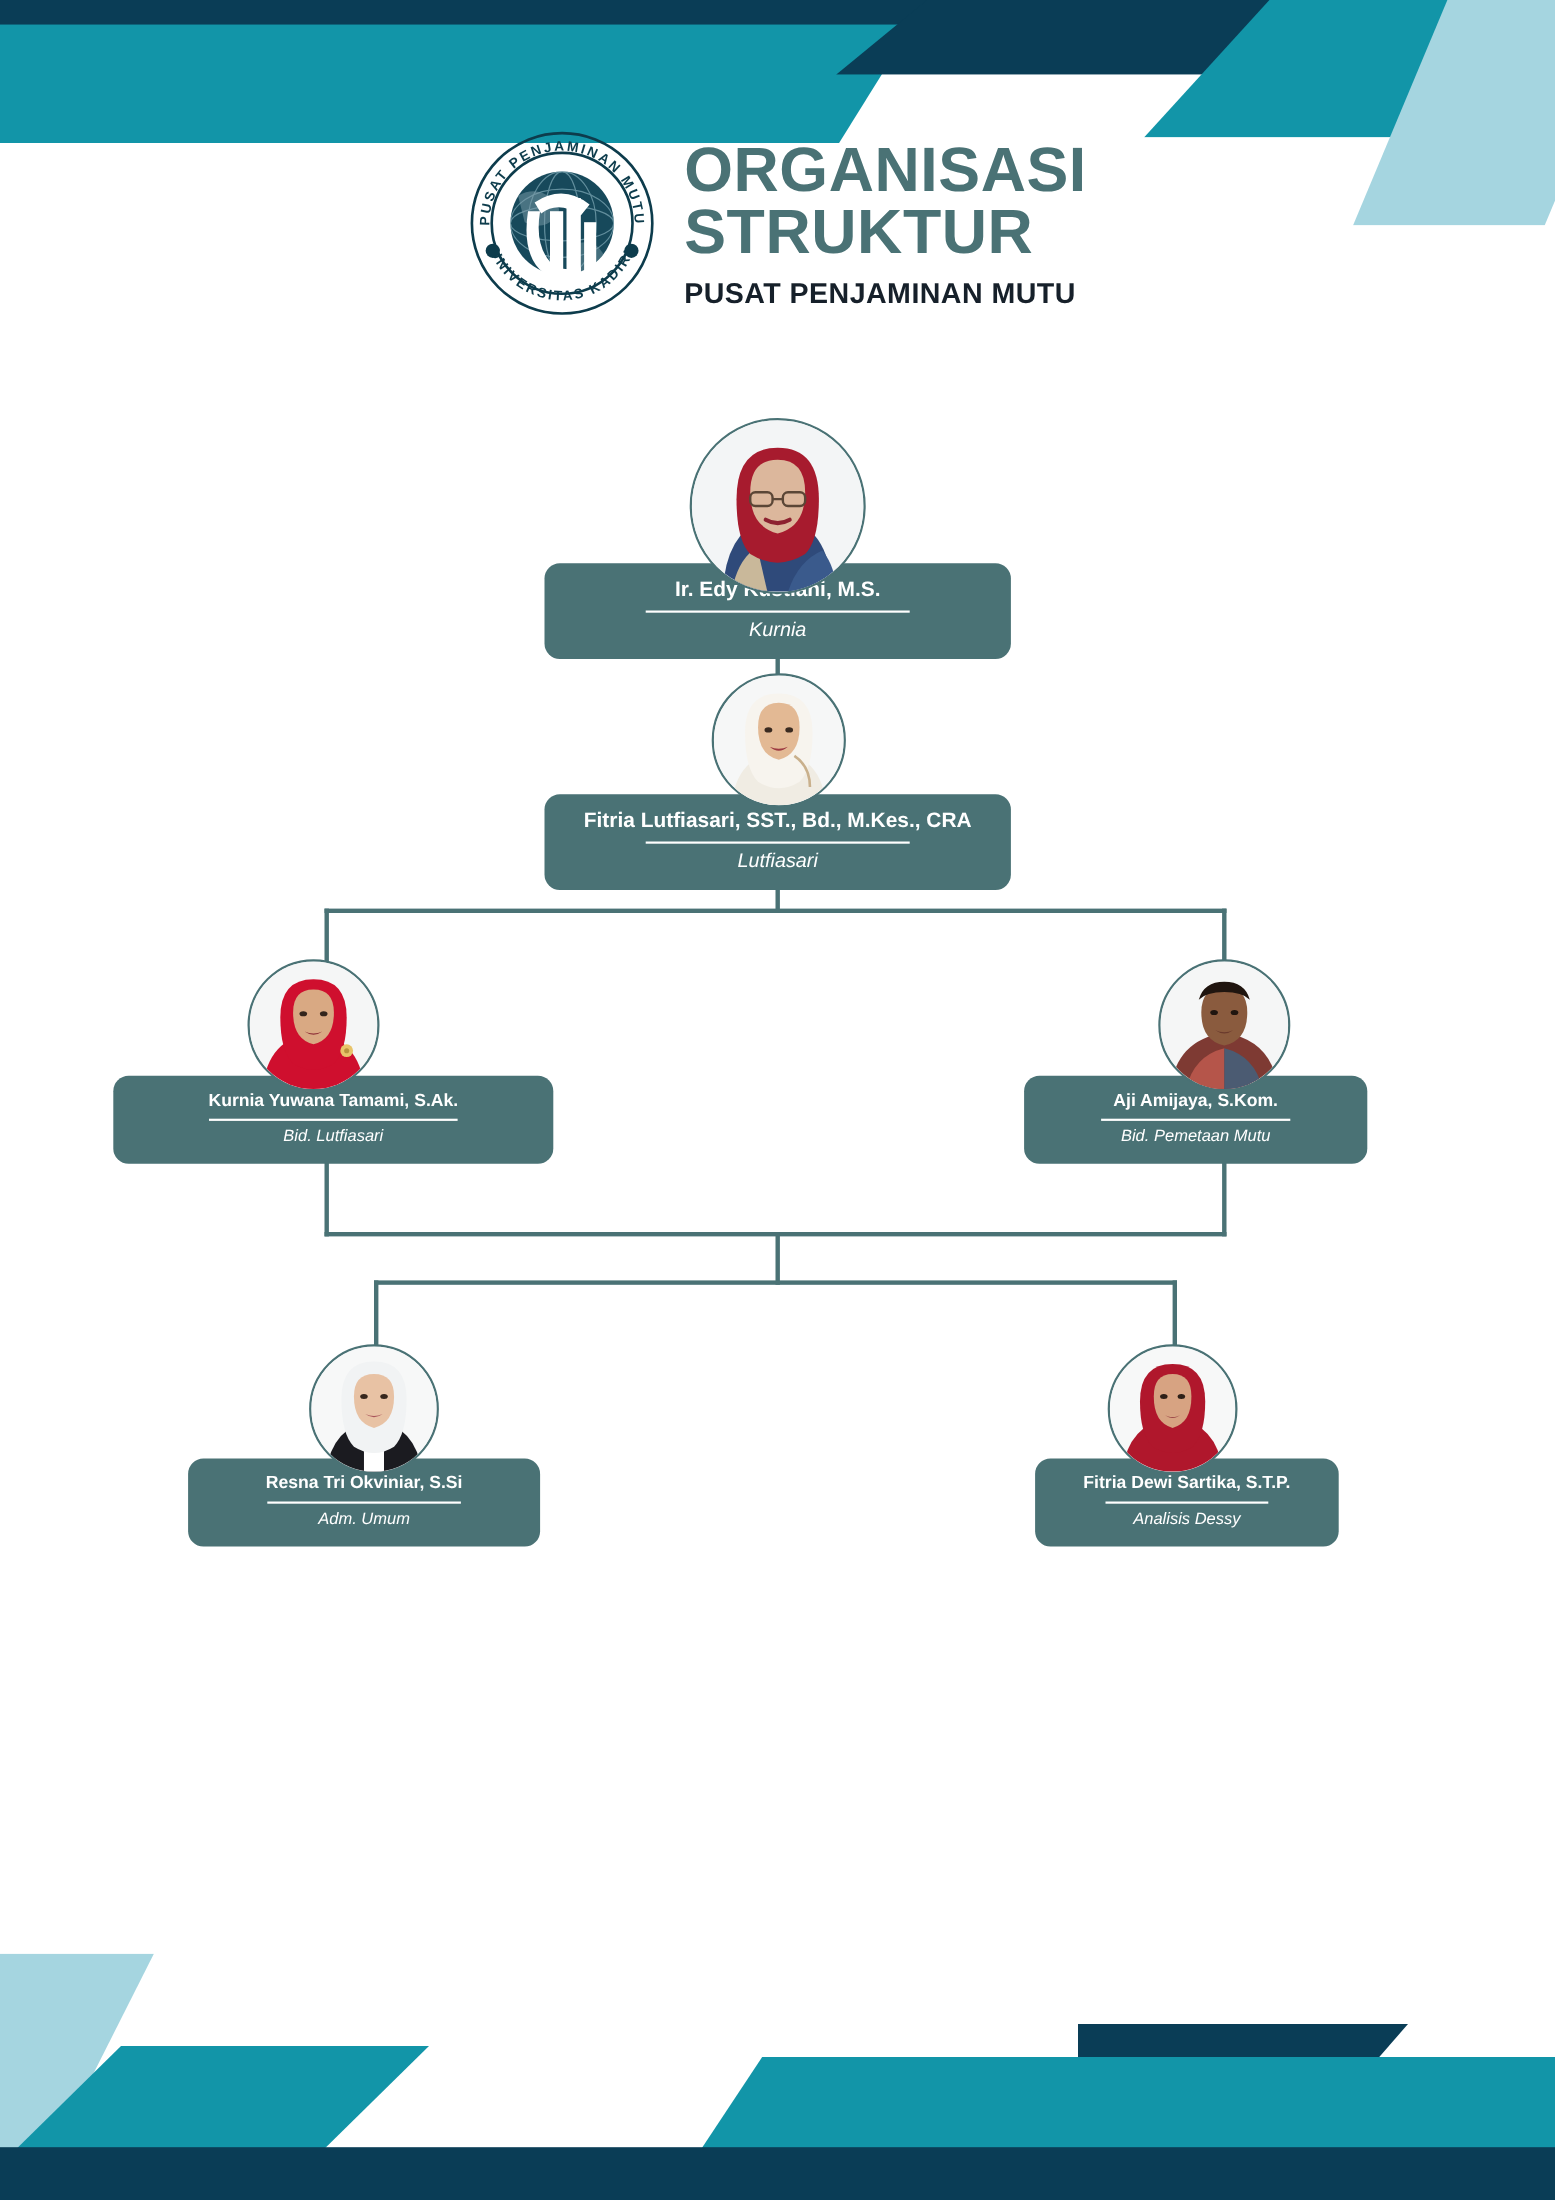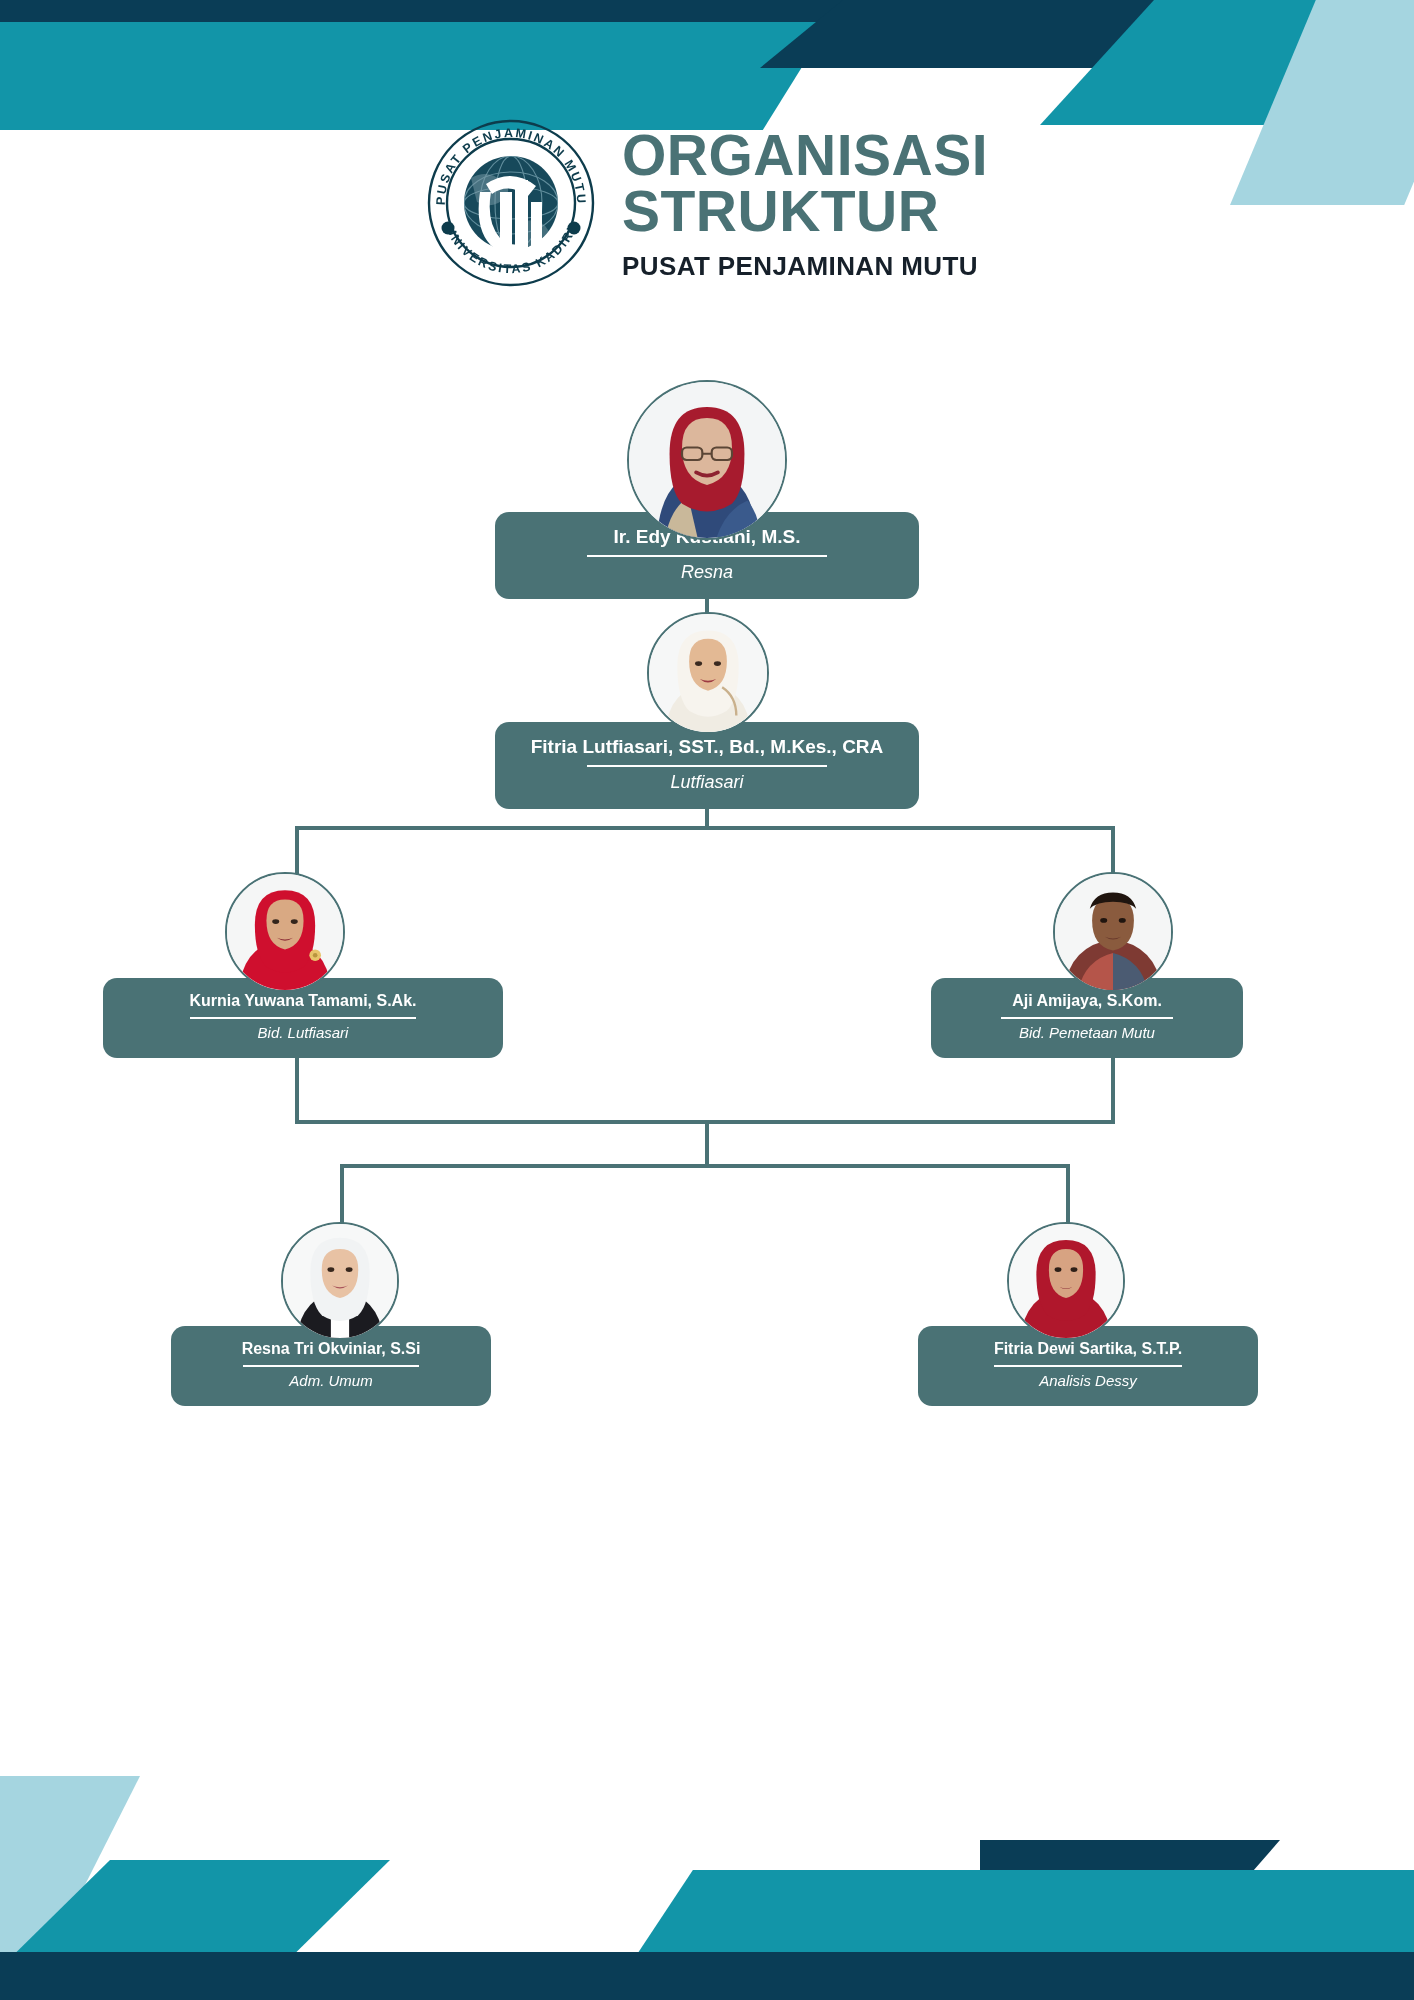--- a/index.html
+++ b/index.html
@@ -197,21 +197,21 @@
         <path d="M34 42 q0 -19 16 -19 q16 0 16 19 q0 20 -16 24 q-16 -4 -16 -24 Z" fill="#dcb79c"></path>
         <rect x="34" y="42" width="13" height="8" rx="3" fill="none" stroke="#5b4636" stroke-width="1.4"></rect>
         <rect x="53" y="42" width="13" height="8" rx="3" fill="none" stroke="#5b4636" stroke-width="1.4"></rect>
         <path d="M47 46 h6" stroke="#5b4636" stroke-width="1.2"></path>
         <path d="M43 58 q7 4 14 0" stroke="#8d2230" stroke-width="2.4" fill="none" stroke-linecap="round"></path>
       </svg>
     </div>
     <div class="card" style="left:495px; top:182px; width:424px;">
       <div class="nm">Ir. Edy Kustiani, M.S.</div>
       <div class="rule"></div>
-      <div class="rl">Resna</div>
+      <div class="rl">Kurnia</div>
     </div>
   </div>
 
   <div class="node">
     <div class="avatar" style="left:647px; top:282px; width:122px; height:122px;">
       <svg viewBox="0 0 100 100">
         <rect width="100" height="100" fill="#f6f7f7"></rect>
         <path d="M14 100 q2 -36 36 -42 q34 6 36 42 Z" fill="#f0ece3"></path>
         <path d="M24 44 q0 -30 26 -30 q26 0 26 30 q0 28 -10 38 q-16 10 -32 0 q-10 -10 -10 -38 Z" fill="#f7f4ee"></path>
         <path d="M34 40 q0 -19 16 -19 q16 0 16 19 q0 21 -16 25 q-16 -4 -16 -25 Z" fill="#e3b994"></path>
@@ -295,20 +295,20 @@
       <svg viewBox="0 0 100 100">
         <rect width="100" height="100" fill="#f7f8f8"></rect>
         <path d="M10 100 q4 -38 40 -44 q36 6 40 44 Z" fill="#b0172c"></path>
         <path d="M24 44 q0 -30 26 -30 q26 0 26 30 q0 26 -10 36 q-16 10 -32 0 q-10 -10 -10 -36 Z" fill="#b0172c"></path>
         <path d="M35 40 q0 -18 15 -18 q15 0 15 18 q0 21 -15 25 q-15 -4 -15 -25 Z" fill="#d7a382"></path>
         <ellipse cx="43" cy="40" rx="3" ry="2" fill="#2e2018"></ellipse>
         <ellipse cx="57" cy="40" rx="3" ry="2" fill="#2e2018"></ellipse>
         <path d="M44 55 q6 4 12 0 q-6 3 -12 0" fill="#8c3038"></path>
       </svg>
     </div>
-    <div class="card small" style="left:918px; top:996px; width:340px;">
+    <div class="card small" style="left:941px; top:996px; width:276px;">
       <div class="nm">Fitria Dewi Sartika, S.T.P.</div>
       <div class="rule"></div>
       <div class="rl">Analisis Dessy</div>
     </div>
   </div>
 
 </div>
 
 </body></html>

